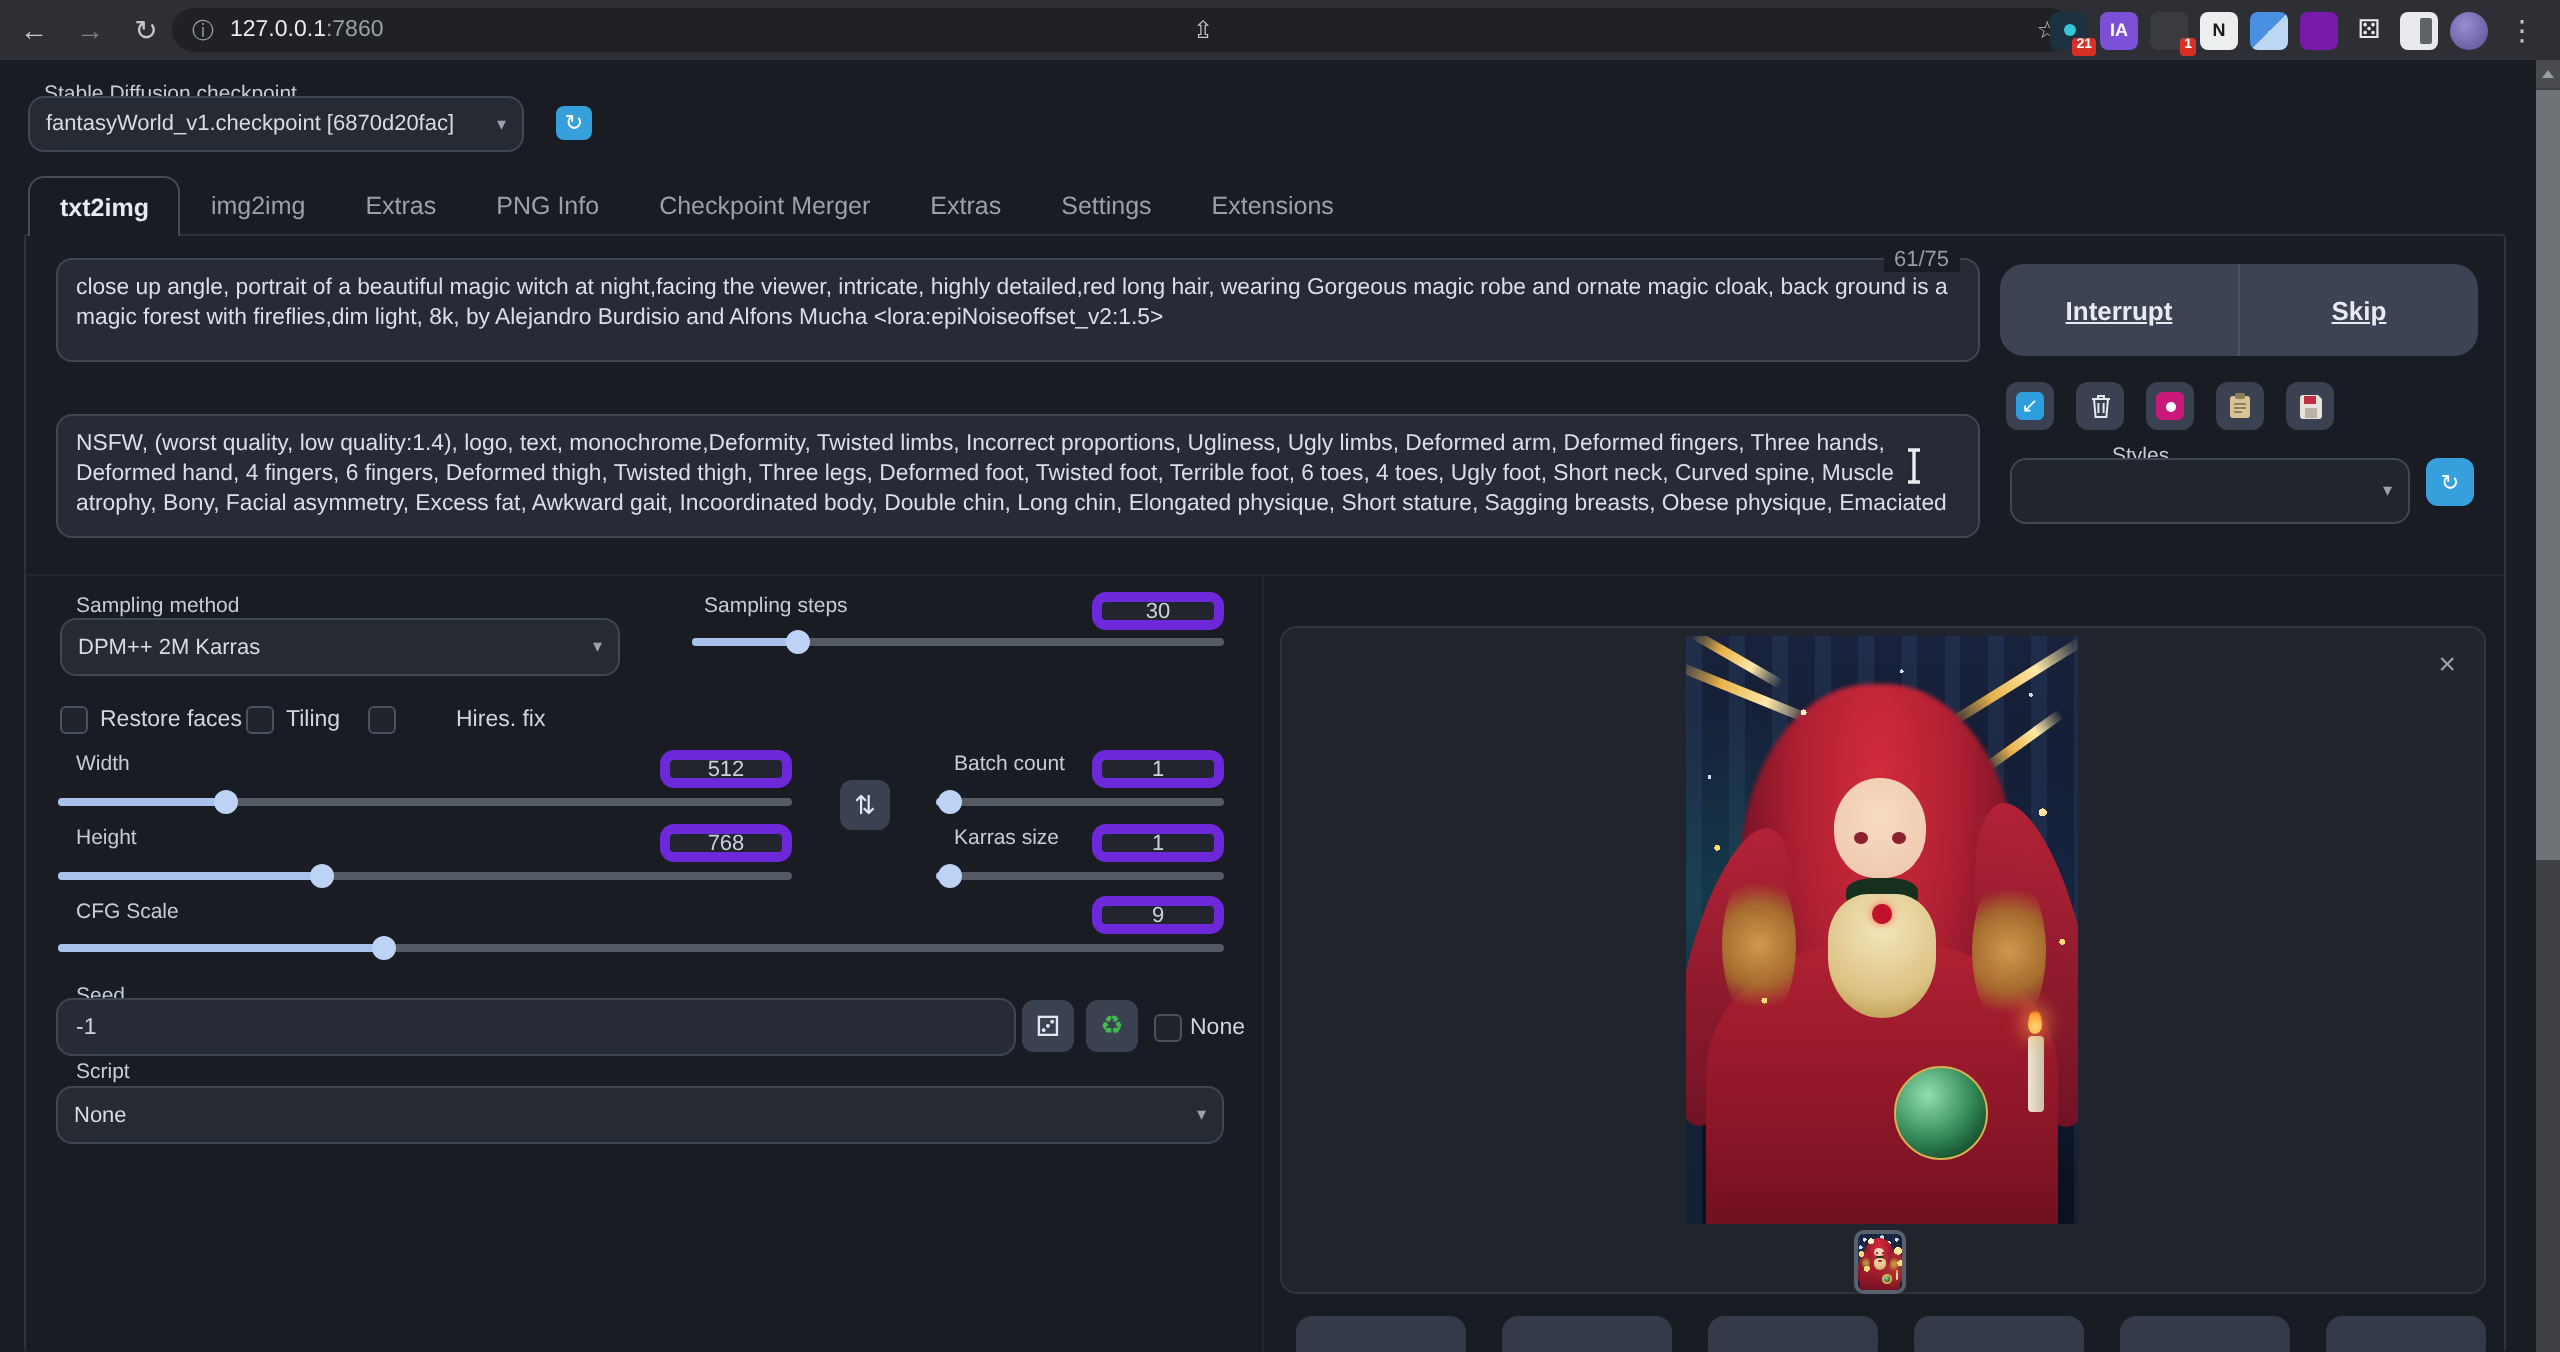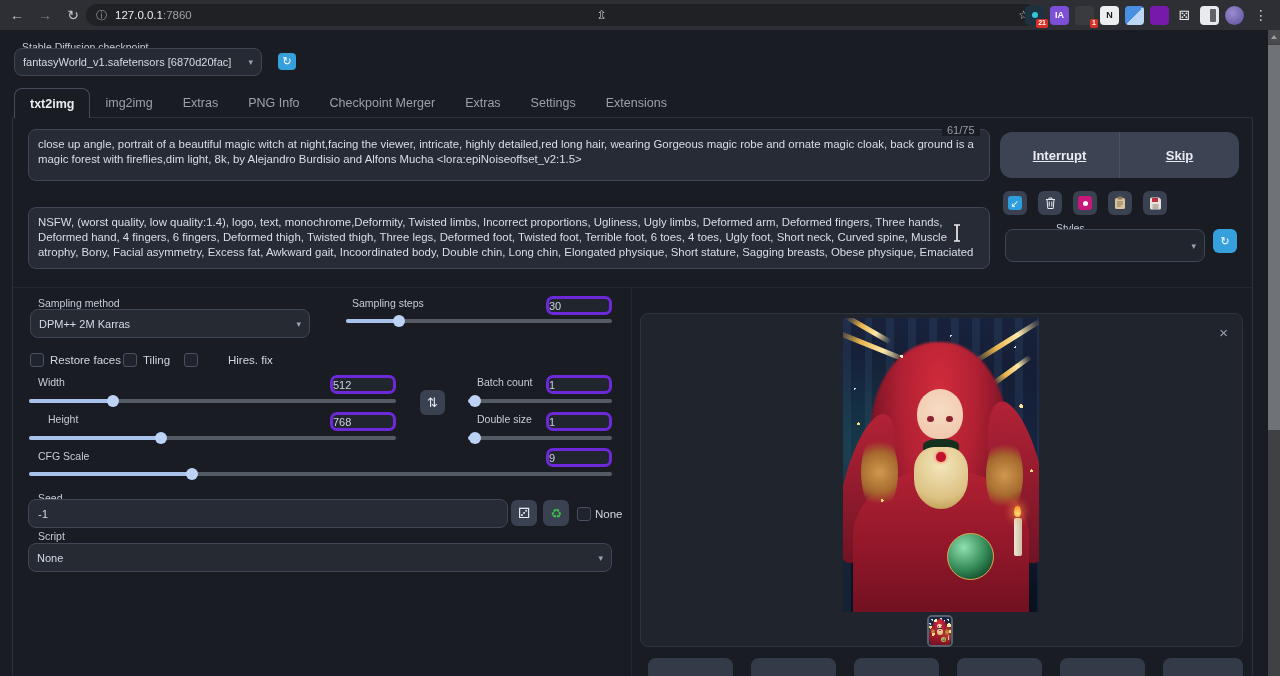--- a/index.html
+++ b/index.html
@@ -49,22 +49,22 @@
   .tb .sq{width:14px;height:14px;border-radius:3px;display:flex;align-items:center;justify-content:center;
     color:#fff;font-size:10px;}
   .sq.blue{background:#2f9ede;}
   .sq.pink{background:#c9187a;}
   .sq.pink i{width:5px;height:5px;background:#fff;border-radius:50%;}
   
   .slider{position:absolute;height:12px;}
   .s-track{position:absolute;left:0;right:0;top:4px;height:4px;background:#555b65;border-radius:2px;}
   .s-fill{position:absolute;left:0;top:4px;height:4px;background:#a9c2ec;border-radius:2px;}
   .s-handle{position:absolute;top:0;width:12px;height:12px;margin-left:-6px;background:#bdd3f5;border-radius:50%;}
-  input.num{position:absolute;width:66px;height:19px;background:#20252e;border:3px solid #6d28d9;border-radius:7px;
-    color:#ccd2dd;font-size:11px;text-align:left;box-sizing:border-box;padding:0;outline:none;
+  input.num{position:absolute;width:66px;height:19px;background:#20252e;border:5px solid #6d28d9;border-radius:7px;
+    color:#ccd2dd;font-size:11px;text-align:center;box-sizing:border-box;padding:0;outline:none;
     font-family:"Liberation Sans",sans-serif;}
   .cb{position:absolute;width:14px;height:14px;background:#1f242c;border:1px solid #4a5160;border-radius:3px;box-sizing:border-box;}
   .cb-label{position:absolute;font-size:11.5px;color:#d0d6e0;}
   .sq-btn{position:absolute;background:#3a4150;border-radius:6px;display:flex;align-items:center;justify-content:center;
     color:#e3e7ee;font-size:13px;}
   input.text-in{position:absolute;background:#262b35;border:1px solid #3f4654;border-radius:8px;color:#cfd5e0;
     font-size:11.5px;padding:0 9px;box-sizing:border-box;outline:none;font-family:"Liberation Sans",sans-serif;}
   
   .progress{position:absolute;left:640px;top:295px;width:603px;height:16px;background:#474e59;border-radius:3px;overflow:hidden;}
   .p-fill{height:100%;background:#3e64b5;display:flex;align-items:center;justify-content:flex-end;
@@ -168,21 +168,21 @@
       <span class="ext" style="background:#e8eaed;">
           <i style="width:6px;height:13px;background:#5f6368;margin-left:7px;border-radius:1px;"></i>
         </span>
       <span class="ext" style="background:radial-gradient(circle at 40% 35%,#9a8cd0,#5b4e96);border-radius:50%;"></span>
       <span class="nav-ic" style="margin-left:0;">⋮</span>
     </div>
   </div>
 
   <div class="fs-label" style="left:22px;top:41px;">Stable Diffusion checkpoint</div>
   <div class="dd" style="left:14px;top:48px;width:248px;height:28px;">
-    <span>fantasyWorld_v1.safetensors [6870d20fac]</span>
+    <span>fantasyWorld_v1.checkpoint [6870d20fac]</span>
     <span class="caret">▾</span>
   </div>
   <div class="blue-btn" style="left:278px;top:53px;width:18px;height:17px;">
       <span>↻</span>
     </div>
 
   <div class="tabs">
     <div class="tab active">txt2img</div>
     <div class="tab">img2img</div>
     <div class="tab">Extras</div>
@@ -267,41 +267,41 @@
   <div class="cb-label" style="left:204px;top:354px;padding-left:24px;">Hires. fix</div>
 
   <div class="fs-label" style="left:38px;top:376px;">Width</div>
   <input class="num" style="left: 330px; top: 375px;" value="512">
   <div class="slider" style="left:29px;top:395px;width:367px;">
     <div class="s-track"></div>
       <div class="s-fill" style="width: 23%;"></div>
       <div class="s-handle" style="left: 23%;"></div>
   </div>
 
-  <div class="fs-label" style="left:48px;top:413px;">Height</div>
+  <div class="fs-label" style="left:38px;top:413px;">Height</div>
   <input class="num" style="left: 330px; top: 412px;" value="768">
   <div class="slider" style="left:29px;top:432px;width:367px;">
     <div class="s-track"></div>
       <div class="s-fill" style="width: 36%;"></div>
       <div class="s-handle" style="left: 36%;"></div>
   </div>
 
   <div class="sq-btn" style="left:420px;top:390px;width:25px;height:25px;">
       <span>⇅</span>
     </div>
 
   <div class="fs-label" style="left:477px;top:376px;">Batch count</div>
   <input class="num" style="left: 546px; top: 375px;" value="1">
   <div class="slider" style="left:468px;top:395px;width:144px;">
     <div class="s-track"></div>
       <div class="s-fill" style="width: 5%;"></div>
       <div class="s-handle" style="left: 5%;"></div>
   </div>
 
-  <div class="fs-label" style="left:477px;top:413px;">Double size</div>
+  <div class="fs-label" style="left:477px;top:413px;">Karras size</div>
   <input class="num" style="left: 546px; top: 412px;" value="1">
   <div class="slider" style="left:468px;top:432px;width:144px;">
     <div class="s-track"></div>
       <div class="s-fill" style="width: 5%;"></div>
       <div class="s-handle" style="left: 5%;"></div>
   </div>
 
   <div class="fs-label" style="left:38px;top:450px;">CFG Scale</div>
   <input class="num" style="left: 546px; top: 448px;" value="9">
   <div class="slider" style="left:29px;top:468px;width:583px;">

